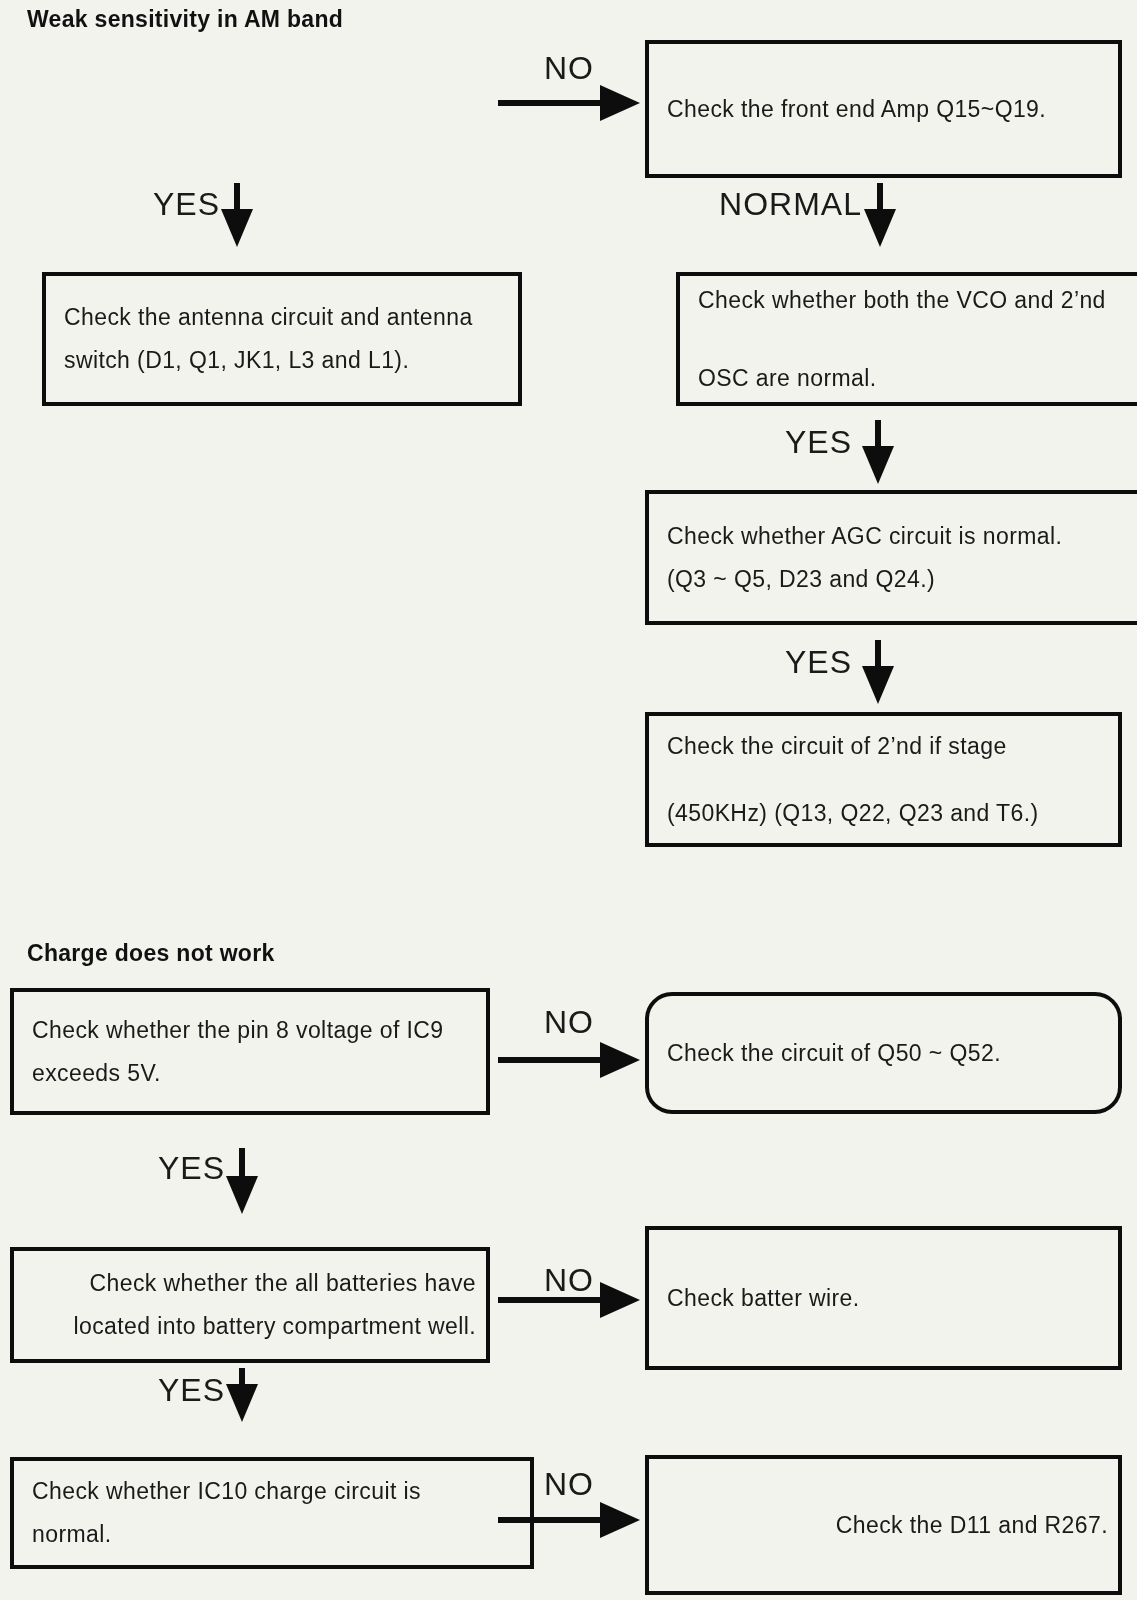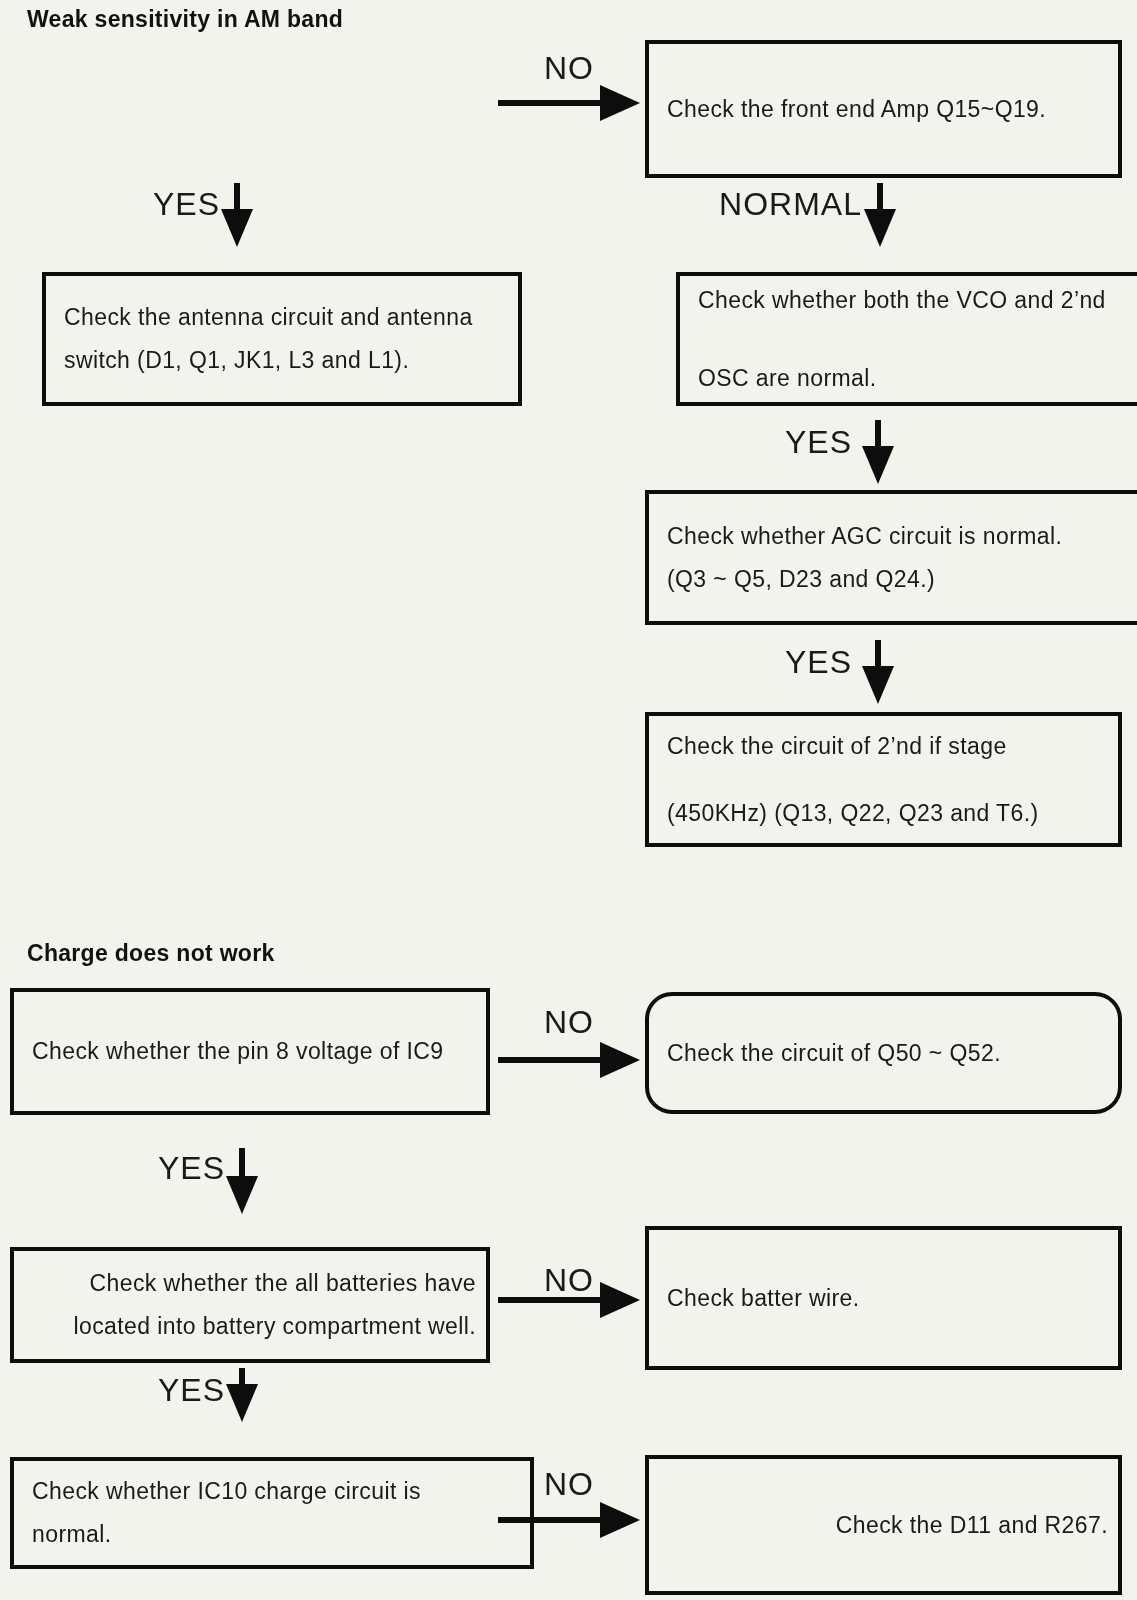--- a/index.html
+++ b/index.html
@@ -140,20 +140,21 @@
 
   <div class="node" style="left:645px; top:712px; width:477px; height:135px;gap:24px;">
     <span class="tline">Check the circuit of 2’nd if stage</span>
     <span class="tline">(450KHz) (Q13, Q22, Q23 and T6.)</span>
   </div>
 
   <div class="section-title" style="left:27px; top:940px;">Charge does not work</div>
 
   <div class="node" style="left:10px; top:988px; width:480px; height:127px;">
     <span class="tline">Check whether the pin 8 voltage of IC9</span>
+    <span class="tline">exceeds 5V.</span>
   </div>
 
   <div class="node" style="left:645px; top:992px; width:477px; height:122px;border-radius:27px;">
     <span class="tline">Check the circuit of Q50 ~ Q52.</span>
   </div>
 
   <div class="clabel center" style="left:498px; top:1004px; width:142px;">NO</div>
   <div class="harrow" style="left:498px; top:1042px;">
     <div class="hline"></div>
     <div class="hhead"></div>

